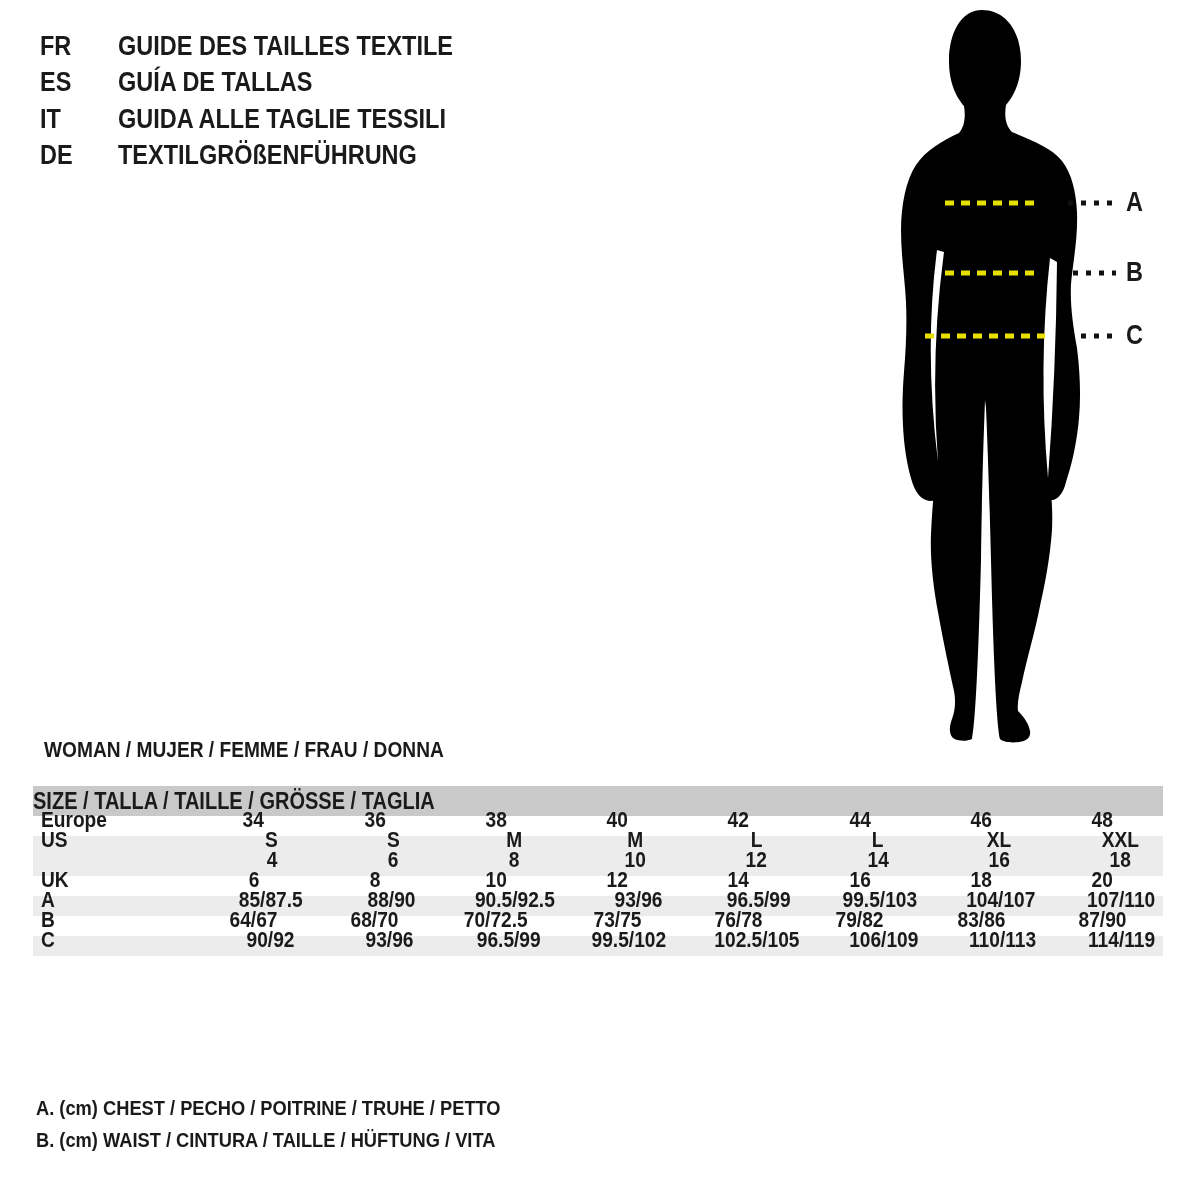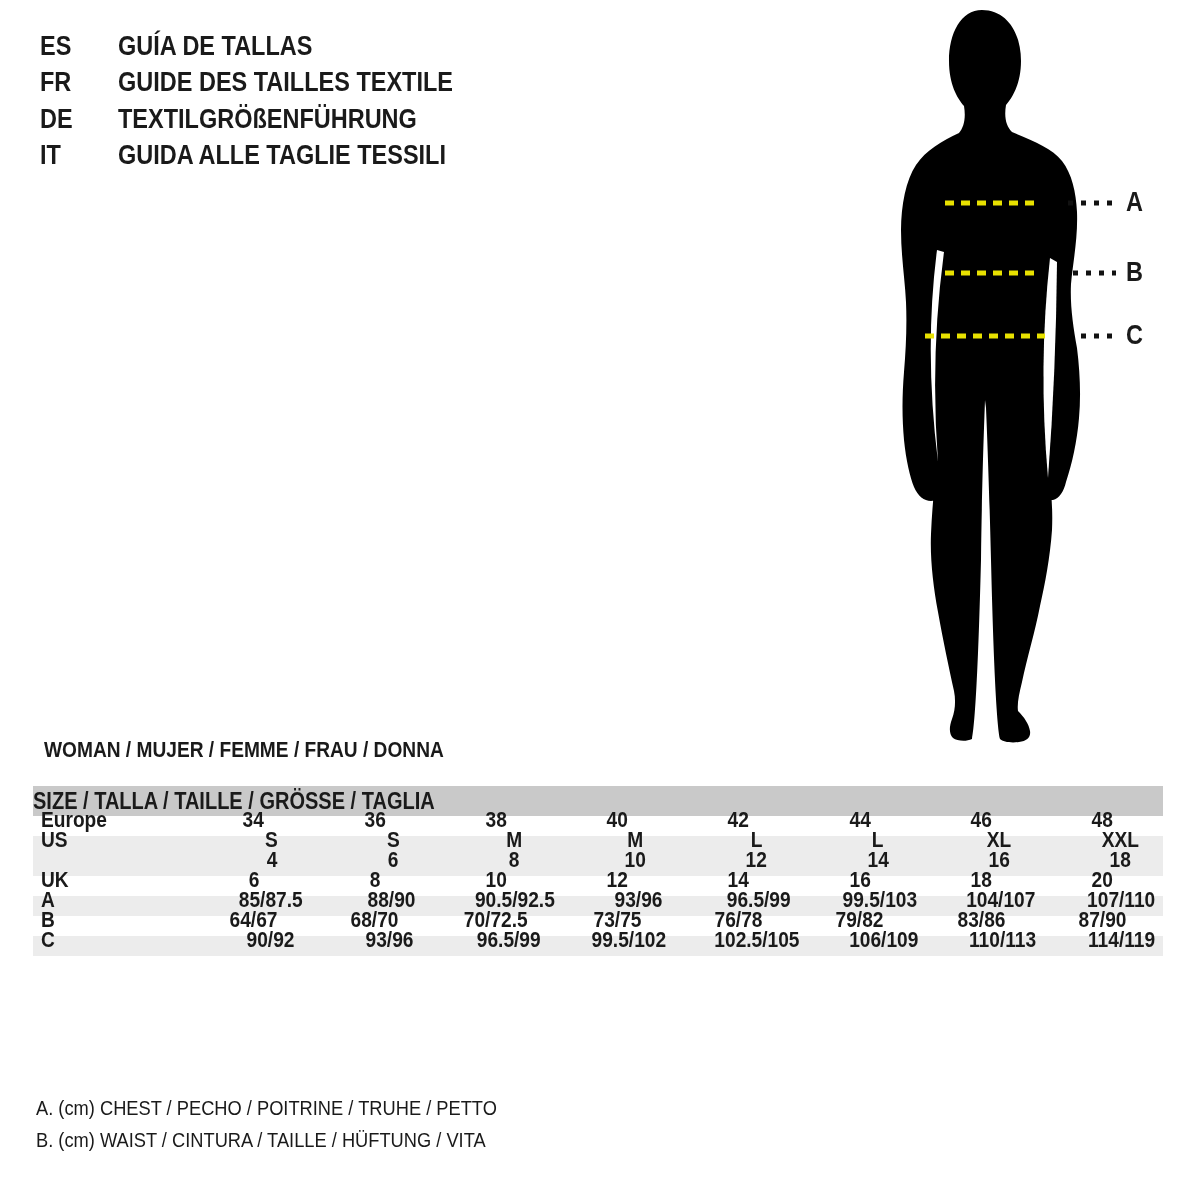--- a/index.html
+++ b/index.html
@@ -36,42 +36,42 @@
 
   
   .size-table{position:absolute;left:33px;top:786px;width:1130px;font-weight:bold;font-size:22px;}
   .thead{height:30px;line-height:30px;background:var(--header-bg);font-size:23px;}
   .trow{display:flex;height:20px;line-height:33px;align-items:flex-end;}
   .trow.shaded{background:var(--row-bg);gap:36px;}
   .rlabel{width:160px;padding-left:8px;box-sizing:border-box;flex:none;text-align:left;}
   .cell{flex:1;text-align:center;}
 
   
-  .legend{position:absolute;left:36px;top:1092px;font-size:21px;font-weight:normal;}
+  .legend{position:absolute;left:36px;top:1092px;font-size:21px;font-weight:bold;}
   .legend-line{height:31.5px;line-height:31.5px;}
 </style>
 </head>
 <body>
 
 <div class="lang-list" id="langList">
     <div class="lang-row">
+      <span class="lang-code"><span class="cx">FR</span></span>
+      <span><span class="cx">GUIDE DES TAILLES TEXTILE</span></span>
+    </div>
+    <div class="lang-row">
       <span class="lang-code"><span class="cx">ES</span></span>
       <span><span class="cx">GUÍA DE TALLAS</span></span>
     </div>
     <div class="lang-row">
-      <span class="lang-code"><span class="cx">FR</span></span>
-      <span><span class="cx">GUIDE DES TAILLES TEXTILE</span></span>
+      <span class="lang-code"><span class="cx">IT</span></span>
+      <span><span class="cx">GUIDA ALLE TAGLIE TESSILI</span></span>
     </div>
     <div class="lang-row">
       <span class="lang-code"><span class="cx">DE</span></span>
       <span><span class="cx">TEXTILGRÖßENFÜHRUNG</span></span>
-    </div>
-    <div class="lang-row">
-      <span class="lang-code"><span class="cx">IT</span></span>
-      <span><span class="cx">GUIDA ALLE TAGLIE TESSILI</span></span>
     </div>
   </div>
 
 <div class="figure-wrap">
   <svg width="320" height="770" viewBox="0 0 320 770">
     <path fill="var(--sil)" d="
       M122,10
       C147,10 161,33 161,61
       C161,83 153,97 146,105
       C144,117 146,126 152,132

